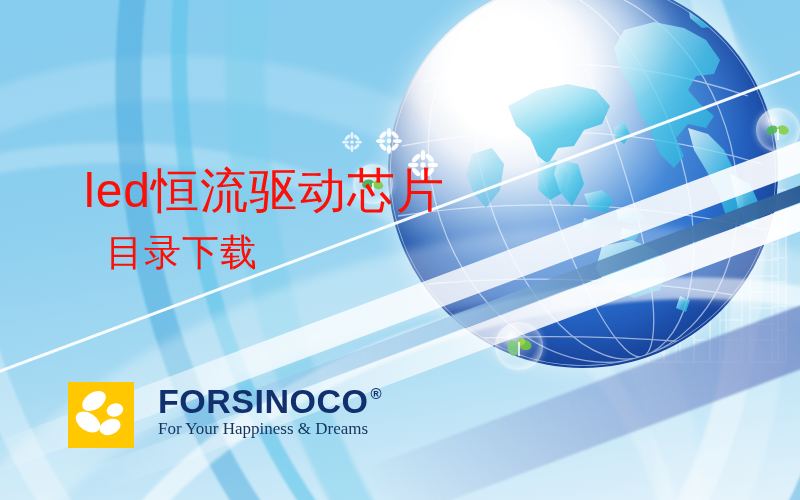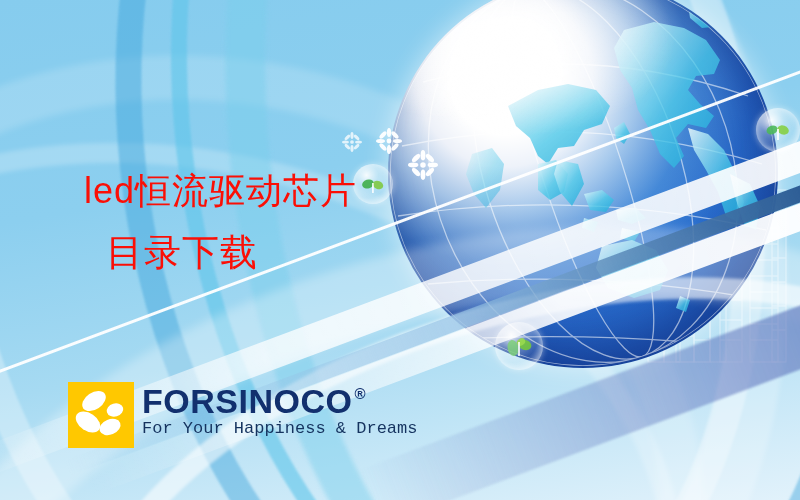--- a/index.html
+++ b/index.html
@@ -94,36 +94,36 @@
   
   #headline{position:absolute;left:84px;top:160px;width:420px;}
   #headline .line{
     color:#fb0f06;
     font-size:37px;
     line-height:62px;
     letter-spacing:1px;
     white-space:nowrap;
     font-family:"Liberation Serif","DejaVu Serif",serif;
   }
-  #headline .line.l1{font-family:"Liberation Sans","DejaVu Sans",sans-serif;font-size:36px;font-weight:400;}
+  #headline .line.l1{font-family:"Liberation Sans","DejaVu Sans",sans-serif;font-size:48px;font-weight:400;}
   #headline .line.l2{margin-left:22px;}
 
   
   #logo{position:absolute;left:68px;top:382px;display:flex;align-items:flex-start;}
   #logo-mark{width:66px;height:66px;background:#ffc800;flex:0 0 auto;position:relative;}
-  #logo-text{margin-left:8px;padding-top:2px;}
+  #logo-text{margin-left:24px;padding-top:2px;}
   #logo-name{
     font-family:"Liberation Sans","DejaVu Sans",sans-serif;
     font-weight:bold;font-size:34px;color:#12306e;
     letter-spacing:.5px;line-height:34px;white-space:nowrap;
     display:flex;align-items:flex-start;
   }
   #logo-reg{font-size:15px;line-height:15px;margin-left:2px;margin-top:2px;}
   #logo-tag{
-    font-family:Liberation Mono, monospace;
+    font-family:Liberation Serif, serif;
     font-size:17px;color:#15335f;line-height:20px;margin-top:1px;white-space:nowrap;
   }
 </style>
 </head>
 <body>
 
 <div id="banner">
 
   <div class="layer">
     <div class="swoosh sw1"></div>

